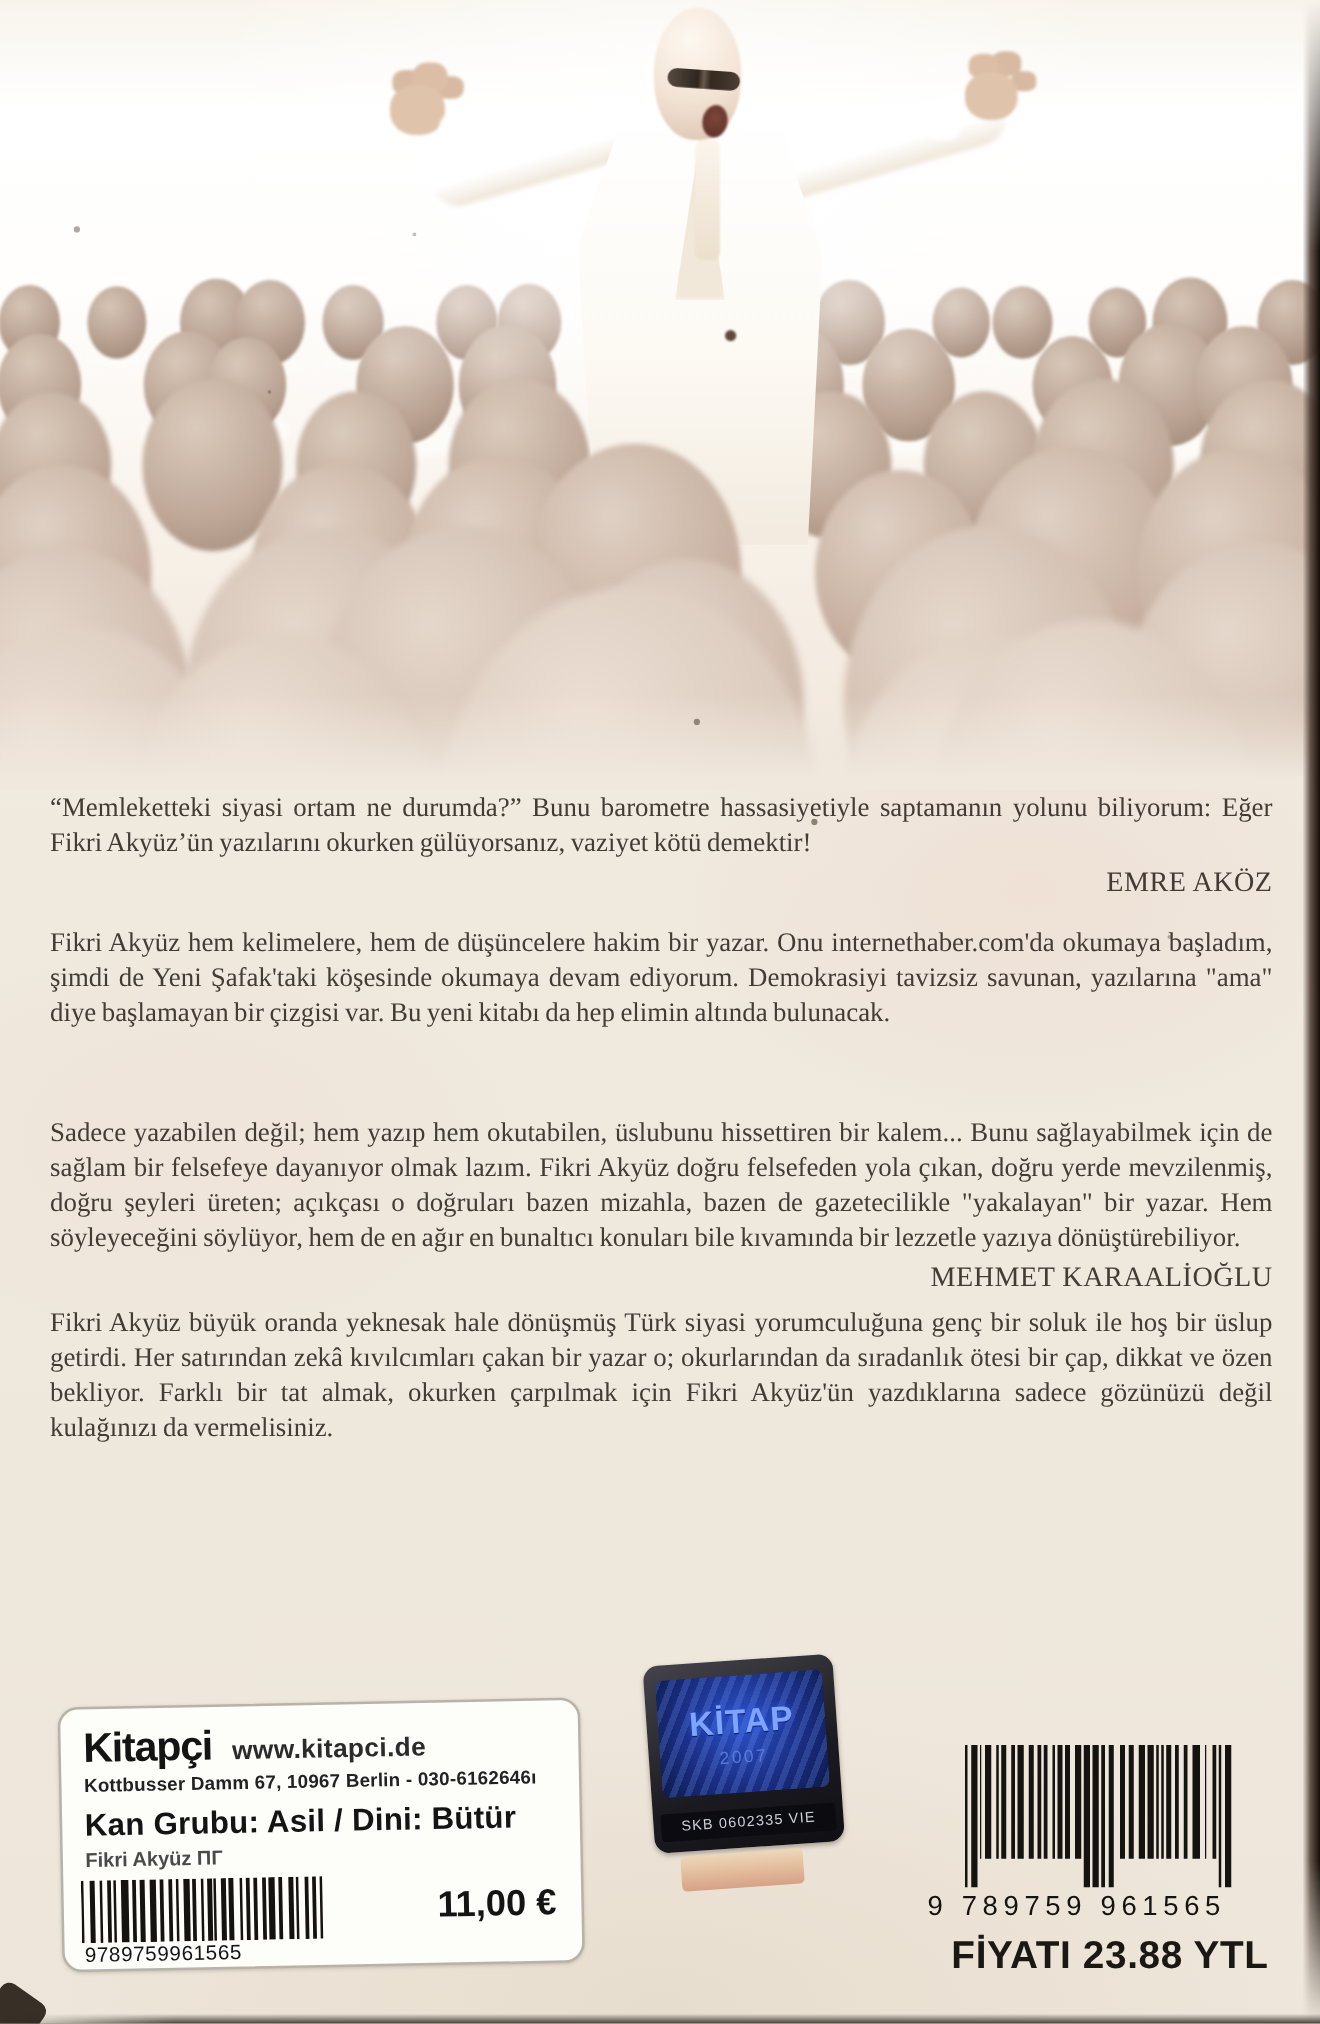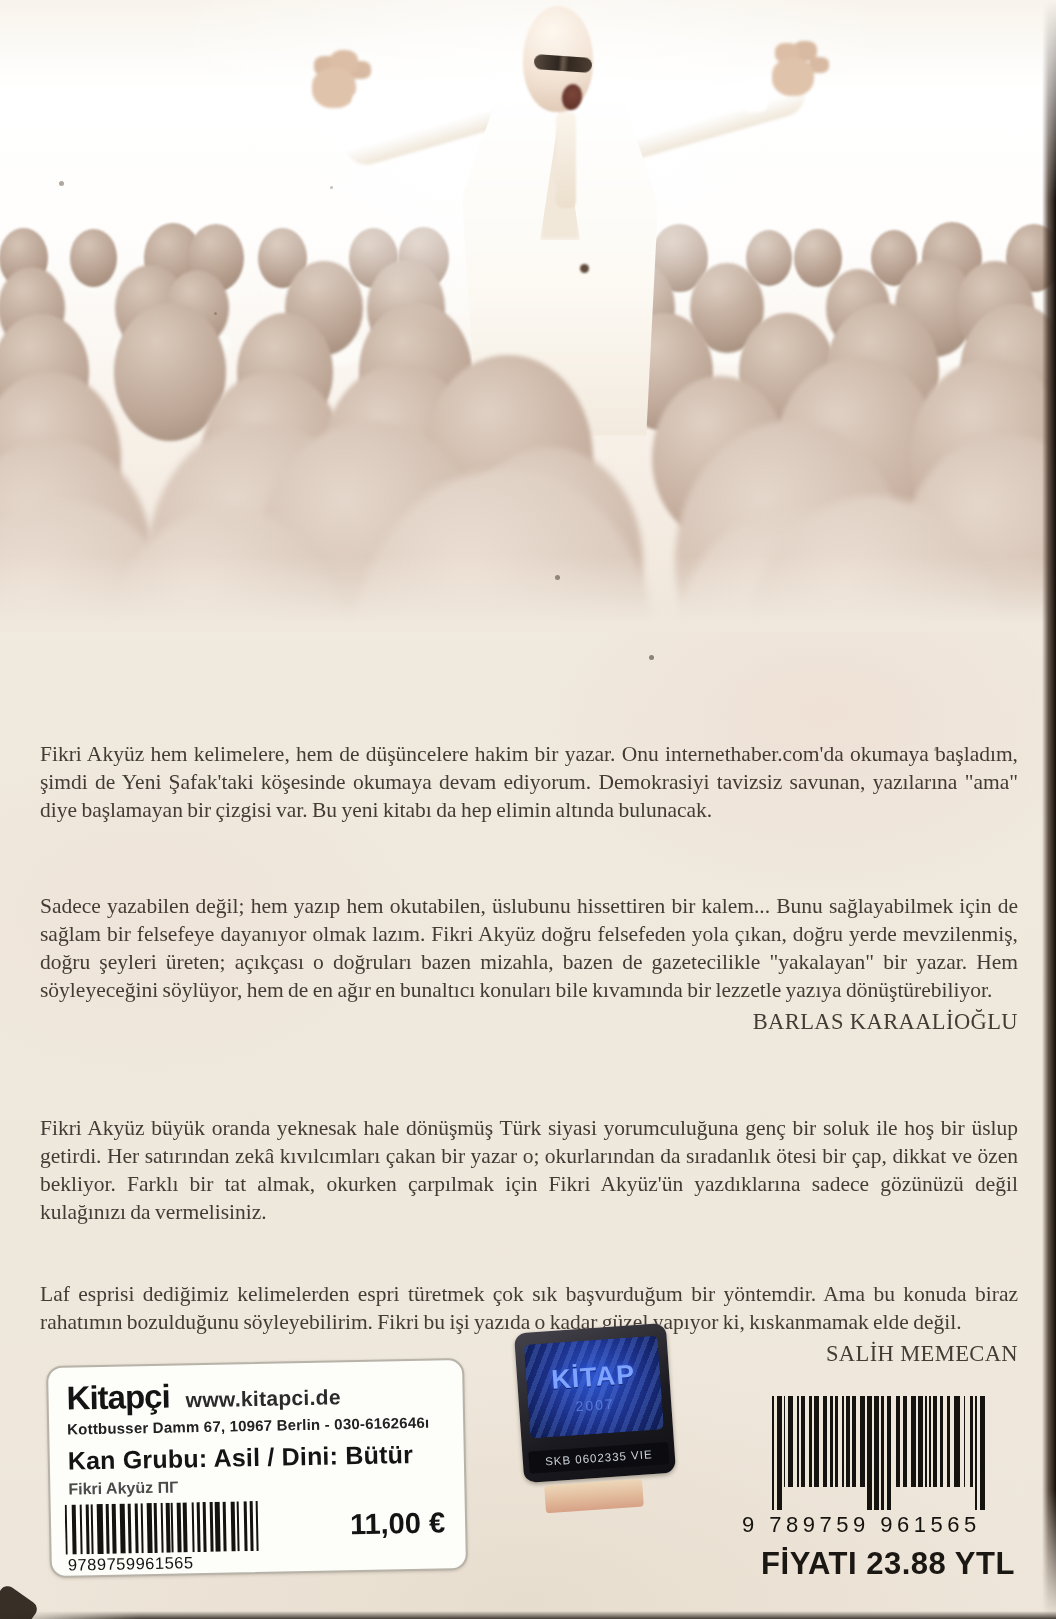--- a/index.html
+++ b/index.html
@@ -46,21 +46,21 @@
   .m-cuff-r{left:742px;top:82px;width:26px;height:30px;border-radius:8px;background:#fff;filter:blur(1.5px);}
   .m-button{left:580px;top:264px;width:9px;height:9px;border-radius:50%;background:#5f4b3b;filter:blur(1px);}
   .photo-fade{position:absolute;left:0;bottom:0;width:100%;height:76px;z-index:70;
     background:linear-gradient(180deg, rgba(240,232,221,0), #f0e8dd 88%);}
   .photo-tint{position:absolute;left:0;top:55%;width:100%;height:45%;z-index:65;pointer-events:none;
     background:linear-gradient(180deg, rgba(242,216,204,0), rgba(242,216,204,.14));}
   
   .blurb{position:absolute;left:40px;width:978px;}
   .blurb p{margin:0;font-size:21.5px;line-height:28px;text-align:justify;word-spacing:-1px;}
   .attr{display:block;text-align:right;font-size:22.5px;letter-spacing:.4px;margin-top:5px;}
-  .b1{top:632px}.b2{top:740px}.b3{top:892px}.b4{top:1114px}.b5{top:1280px}
+  .b1{top:632px}.b2{top:740px}.b3{top:892px}.b4{top:1044px}.b5{top:1280px}
   
   .sticker{position:absolute;left:46px;top:1366px;width:414px;height:208px;border-radius:16px;
     background:#fdfdfa;border:2px solid #b8b3a9;box-shadow:0 1px 3px rgba(90,80,65,.25);
     transform:rotate(-1.1deg);transform-origin:top left;
     font-family:"Liberation Sans", sans-serif;color:#141414;overflow:hidden;}
   .st-row1{display:flex;align-items:baseline;margin:12px 0 0 18px;}
   .st-logo{font-size:33px;font-weight:bold;letter-spacing:-1px;}
   .st-site{font-size:21px;font-weight:bold;color:#2b2b2b;margin-left:16px;letter-spacing:.3px;}
   .st-addr{margin:3px 0 0 18px;font-size:15px;font-weight:bold;color:#222;letter-spacing:.2px;}
   .st-title{margin:9px 0 0 18px;font-size:25px;font-weight:bold;letter-spacing:.2px;}
@@ -209,33 +209,33 @@
       <div class="m-hand-l"></div>
       <div class="m-hand-r"></div>
       <div class="m-cuff-l"></div>
       <div class="m-cuff-r"></div>
       <div class="m-button"></div>
     </div>
     <div class="photo-tint"></div>
     <div class="photo-fade"></div>
   </div>
 
+  <div class="blurb b1">
+    <p>“Memleketteki siyasi ortam ne durumda?” Bunu barometre hassasiyetiyle saptamanın yolunu biliyorum: Eğer Fikri Akyüz’ün yazılarını okurken gülüyorsanız, vaziyet kötü demektir!</p>
+    <span class="attr">EMRE AKÖZ</span>
+  </div>
   <div class="blurb b2">
     <p>Fikri Akyüz hem kelimelere, hem de düşüncelere hakim bir yazar. Onu internethaber.com'da okumaya başladım, şimdi de Yeni Şafak'taki köşesinde okumaya devam ediyorum. Demokrasiyi tavizsiz savunan, yazılarına "ama" diye başlamayan bir çizgisi var. Bu yeni kitabı da hep elimin altında bulunacak.</p>
   </div>
   <div class="blurb b3">
     <p>Sadece yazabilen değil; hem yazıp hem okutabilen, üslubunu hissettiren bir kalem... Bunu sağlayabilmek için de sağlam bir felsefeye dayanıyor olmak lazım. Fikri Akyüz doğru felsefeden yola çıkan, doğru yerde mevzilenmiş, doğru şeyleri üreten; açıkçası o doğruları bazen mizahla, bazen de gazetecilikle "yakalayan" bir yazar. Hem söyleyeceğini söylüyor, hem de en ağır en bunaltıcı konuları bile kıvamında bir lezzetle yazıya dönüştürebiliyor.</p>
-    <span class="attr">BARLAS KARAALİOĞLU</span>
+    <span class="attr">MEHMET KARAALİOĞLU</span>
   </div>
   <div class="blurb b4">
     <p>Fikri Akyüz büyük oranda yeknesak hale dönüşmüş Türk siyasi yorumculuğuna genç bir soluk ile hoş bir üslup getirdi. Her satırından zekâ kıvılcımları çakan bir yazar o; okurlarından da sıradanlık ötesi bir çap, dikkat ve özen bekliyor. Farklı bir tat almak, okurken çarpılmak için Fikri Akyüz'ün yazdıklarına sadece gözünüzü değil kulağınızı da vermelisiniz.</p>
-  </div>
-  <div class="blurb b5">
-    <p>Laf esprisi dediğimiz kelimelerden espri türetmek çok sık başvurduğum bir yöntemdir. Ama bu konuda biraz rahatımın bozulduğunu söyleyebilirim. Fikri bu işi yazıda o kadar güzel yapıyor ki, kıskanmamak elde değil.</p>
-    <span class="attr">SALİH MEMECAN</span>
   </div>
 
   <div class="sticker">
     <div class="st-row1">
       <span class="st-logo">Kitapçi</span>
       <span class="st-site">www.kitapci.de</span>
     </div>
     <div class="st-addr">Kottbusser Damm 67, 10967 Berlin - 030-6162646ı</div>
     <div class="st-title">Kan Grubu: Asil / Dini: Bütür</div>
     <div class="st-author">Fikri Akyüz ПГ</div>

